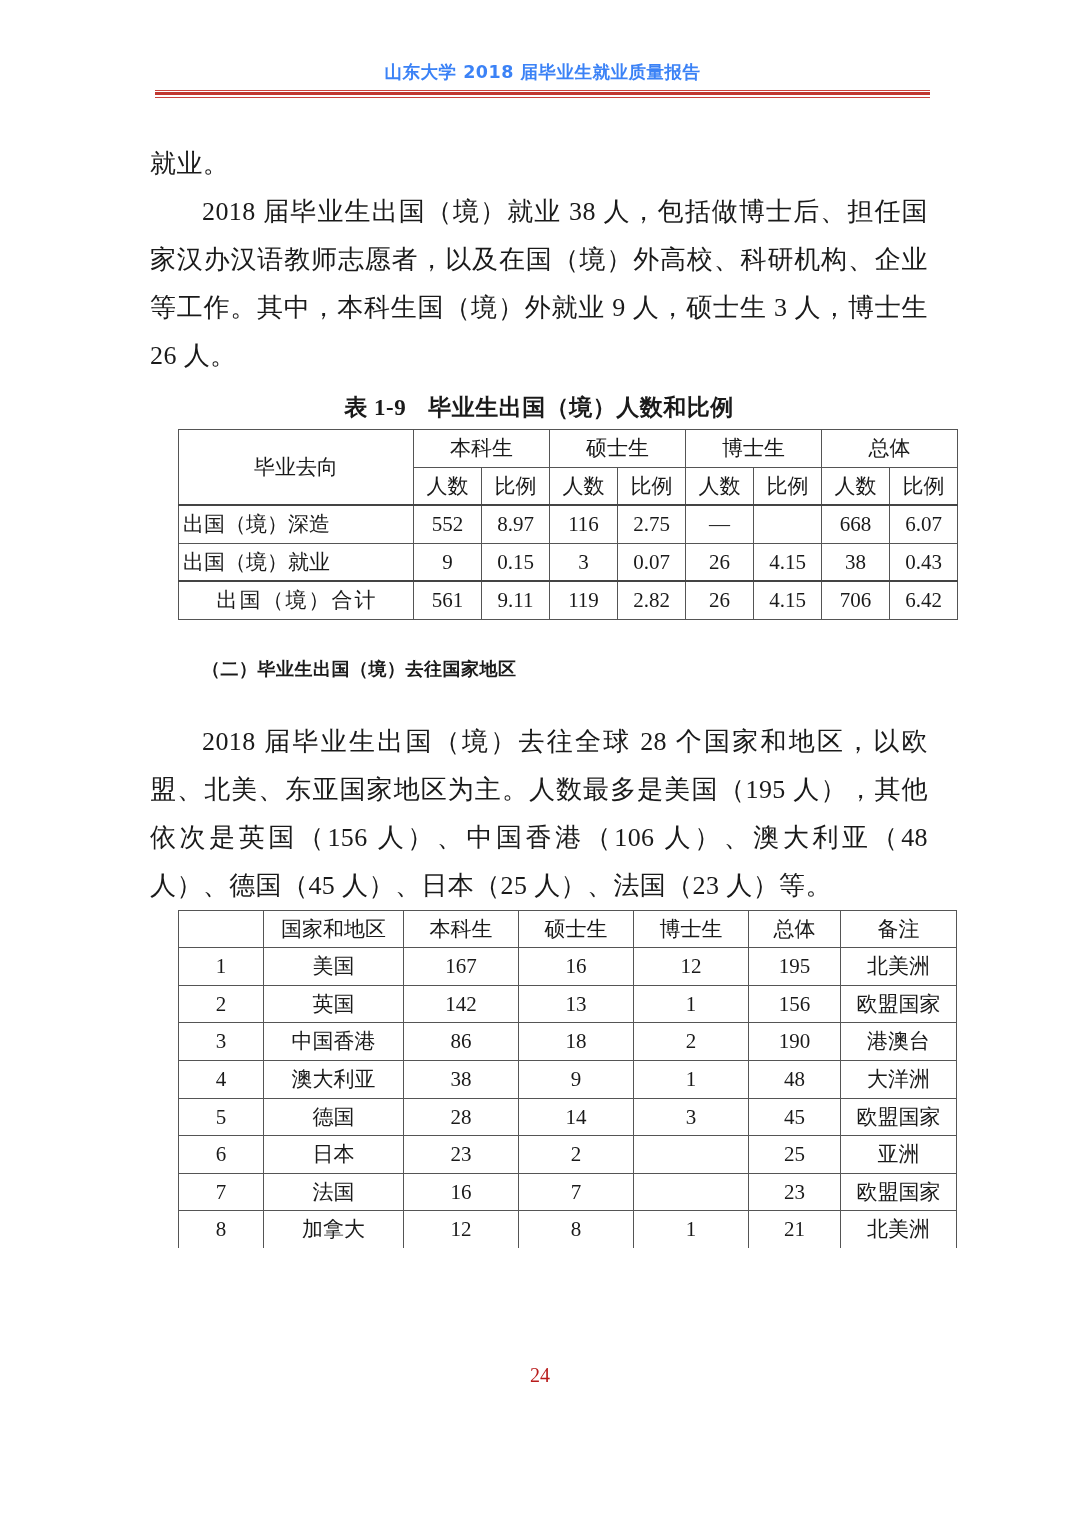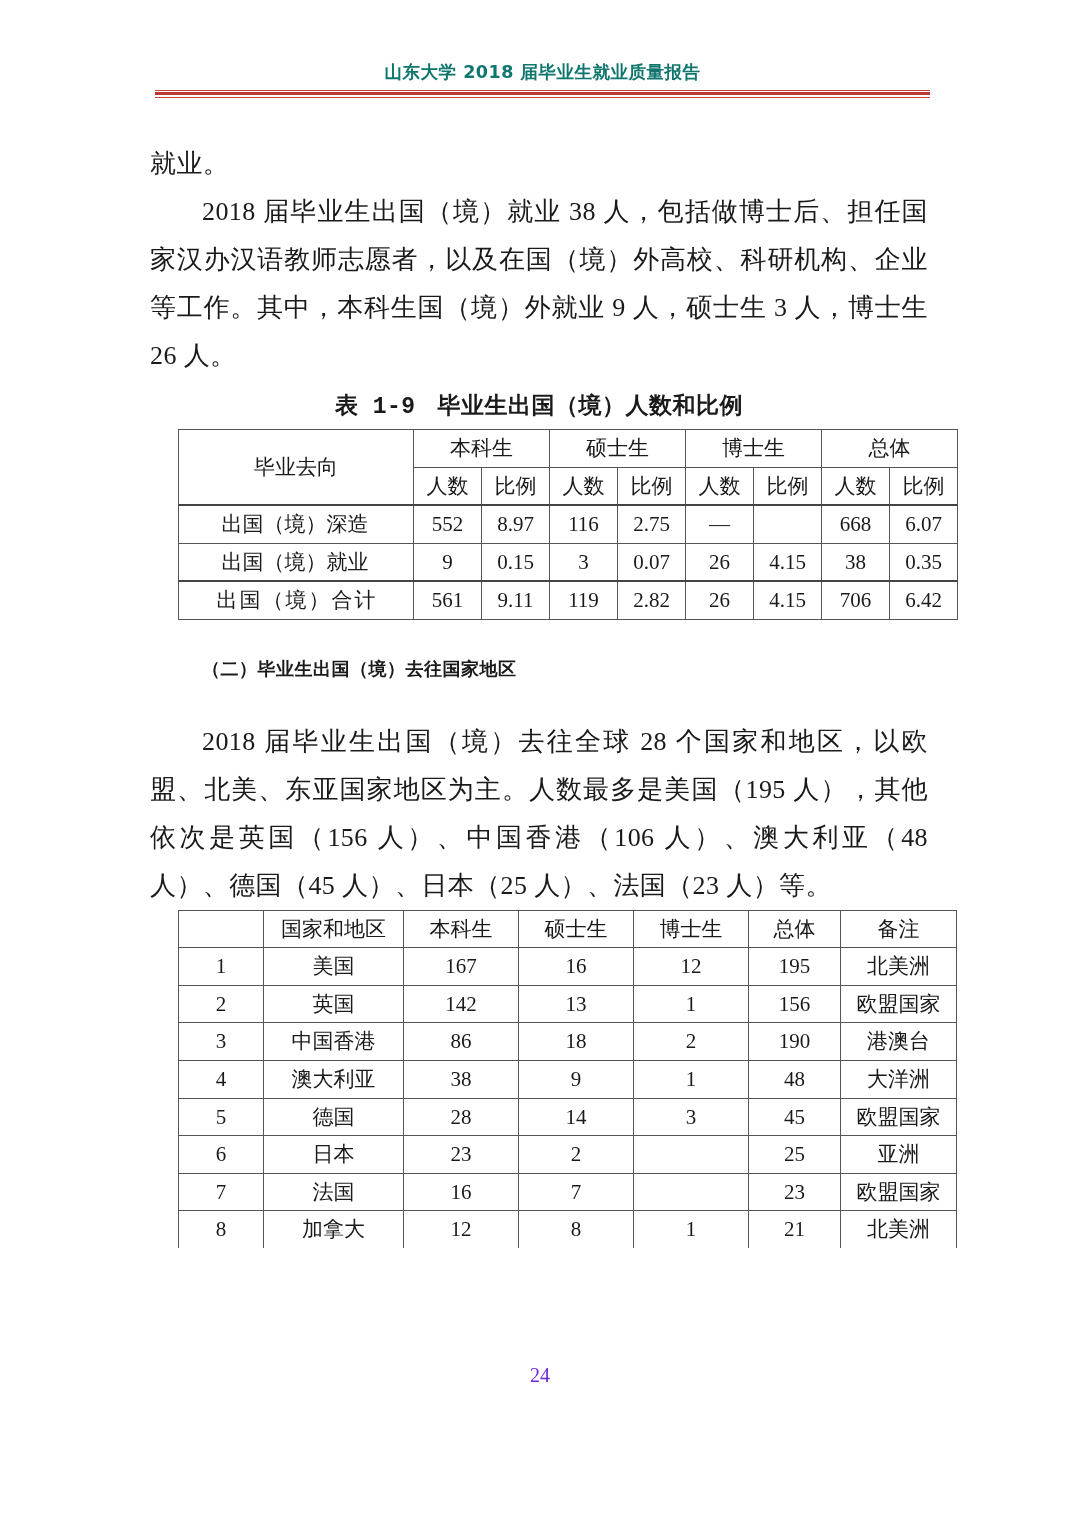--- a/index.html
+++ b/index.html
@@ -25,21 +25,21 @@
     position: absolute;
     top: 62px;
     left: 155px;
     width: 775px;
     text-align: center;
   }
   .header-title {
     font-family: "DejaVu Sans", "Liberation Sans", sans-serif;
     font-size: 17.5px;
     font-weight: bold;
-    color: #0f766e;
+    color: #3b82f6;
     letter-spacing: 0.5px;
     line-height: 1.2;
   }
   .header-rule {
     margin-top: 7px;
     height: 6px;
     border-top: 1px solid #c9423c;
     border-bottom: 1px solid #c9423c;
     background: #ffffff;
     position: relative;
@@ -74,21 +74,21 @@
     margin: 26px 0 26px 0;
     font-family: "DejaVu Sans", "Liberation Sans", sans-serif;
     font-size: 18px;
     font-weight: bold;
     line-height: 46px;
     text-indent: 52px;
     letter-spacing: 0.5px;
   }
 
   .table-caption {
-    font-family: Liberation Mono, monospace;
+    font-family: Liberation Serif, serif;
     font-size: 23px;
     font-weight: bold;
     text-align: center;
     line-height: 1.35;
     margin: 12px 0 6px 0;
     letter-spacing: 0.5px;
   }
   .table-caption .cap-gap { display: inline-block; width: 22px; }
 
   
@@ -103,39 +103,39 @@
     border: 1px solid #555;
     padding: 2px 6px;
     text-align: center;
     vertical-align: middle;
     font-weight: normal;
     line-height: 1.55;
     height: 33px;
     box-sizing: border-box;
   }
   .t19 td, .t19 th { height: 34px; }
-  .t19 .lbl { text-align: center; padding-left: 4px; font-family: Liberation Serif, serif; }
+  .t19 .lbl { text-align: left; padding-left: 4px; font-family: Liberation Serif, serif; }
   .t19 .total-lbl { padding-right: 4px; letter-spacing: 2px; }
   .t19 .grp { border-bottom: 1px solid #555; }
   .t19 .thick-top { border-top: 2px solid #444; }
 
   .t110 td, .t110 th { height: 31px; }
   .t110 tbody tr:last-child td { border-bottom: none; }
 
   .num { font-family: "Liberation Serif", serif; }
 
   
   .page-number {
     position: absolute;
     bottom: 140px;
     left: 0;
     width: 100%;
     text-align: center;
     font-size: 20px;
-    color: #6d28d9;
+    color: #b91c1c;
     font-family: Liberation Serif, serif;
   }
 </style>
 </head>
 <body>
 
 <div class="page">
 
   <div class="header">
     <div class="header-title">山东大学 2018 届毕业生就业质量报告</div>
@@ -198,21 +198,21 @@
         </tr>
         <tr>
           <td class="lbl">出国（境）就业</td>
           <td class="num">9</td>
           <td class="num">0.15</td>
           <td class="num">3</td>
           <td class="num">0.07</td>
           <td class="num">26</td>
           <td class="num">4.15</td>
           <td class="num">38</td>
-          <td class="num">0.35</td>
+          <td class="num">0.43</td>
         </tr>
         <tr>
           <td class="total-lbl thick-top">出国（境）合计</td>
           <td class="num thick-top">561</td>
           <td class="num thick-top">9.11</td>
           <td class="num thick-top">119</td>
           <td class="num thick-top">2.82</td>
           <td class="num thick-top">26</td>
           <td class="num thick-top">4.15</td>
           <td class="num thick-top">706</td>

